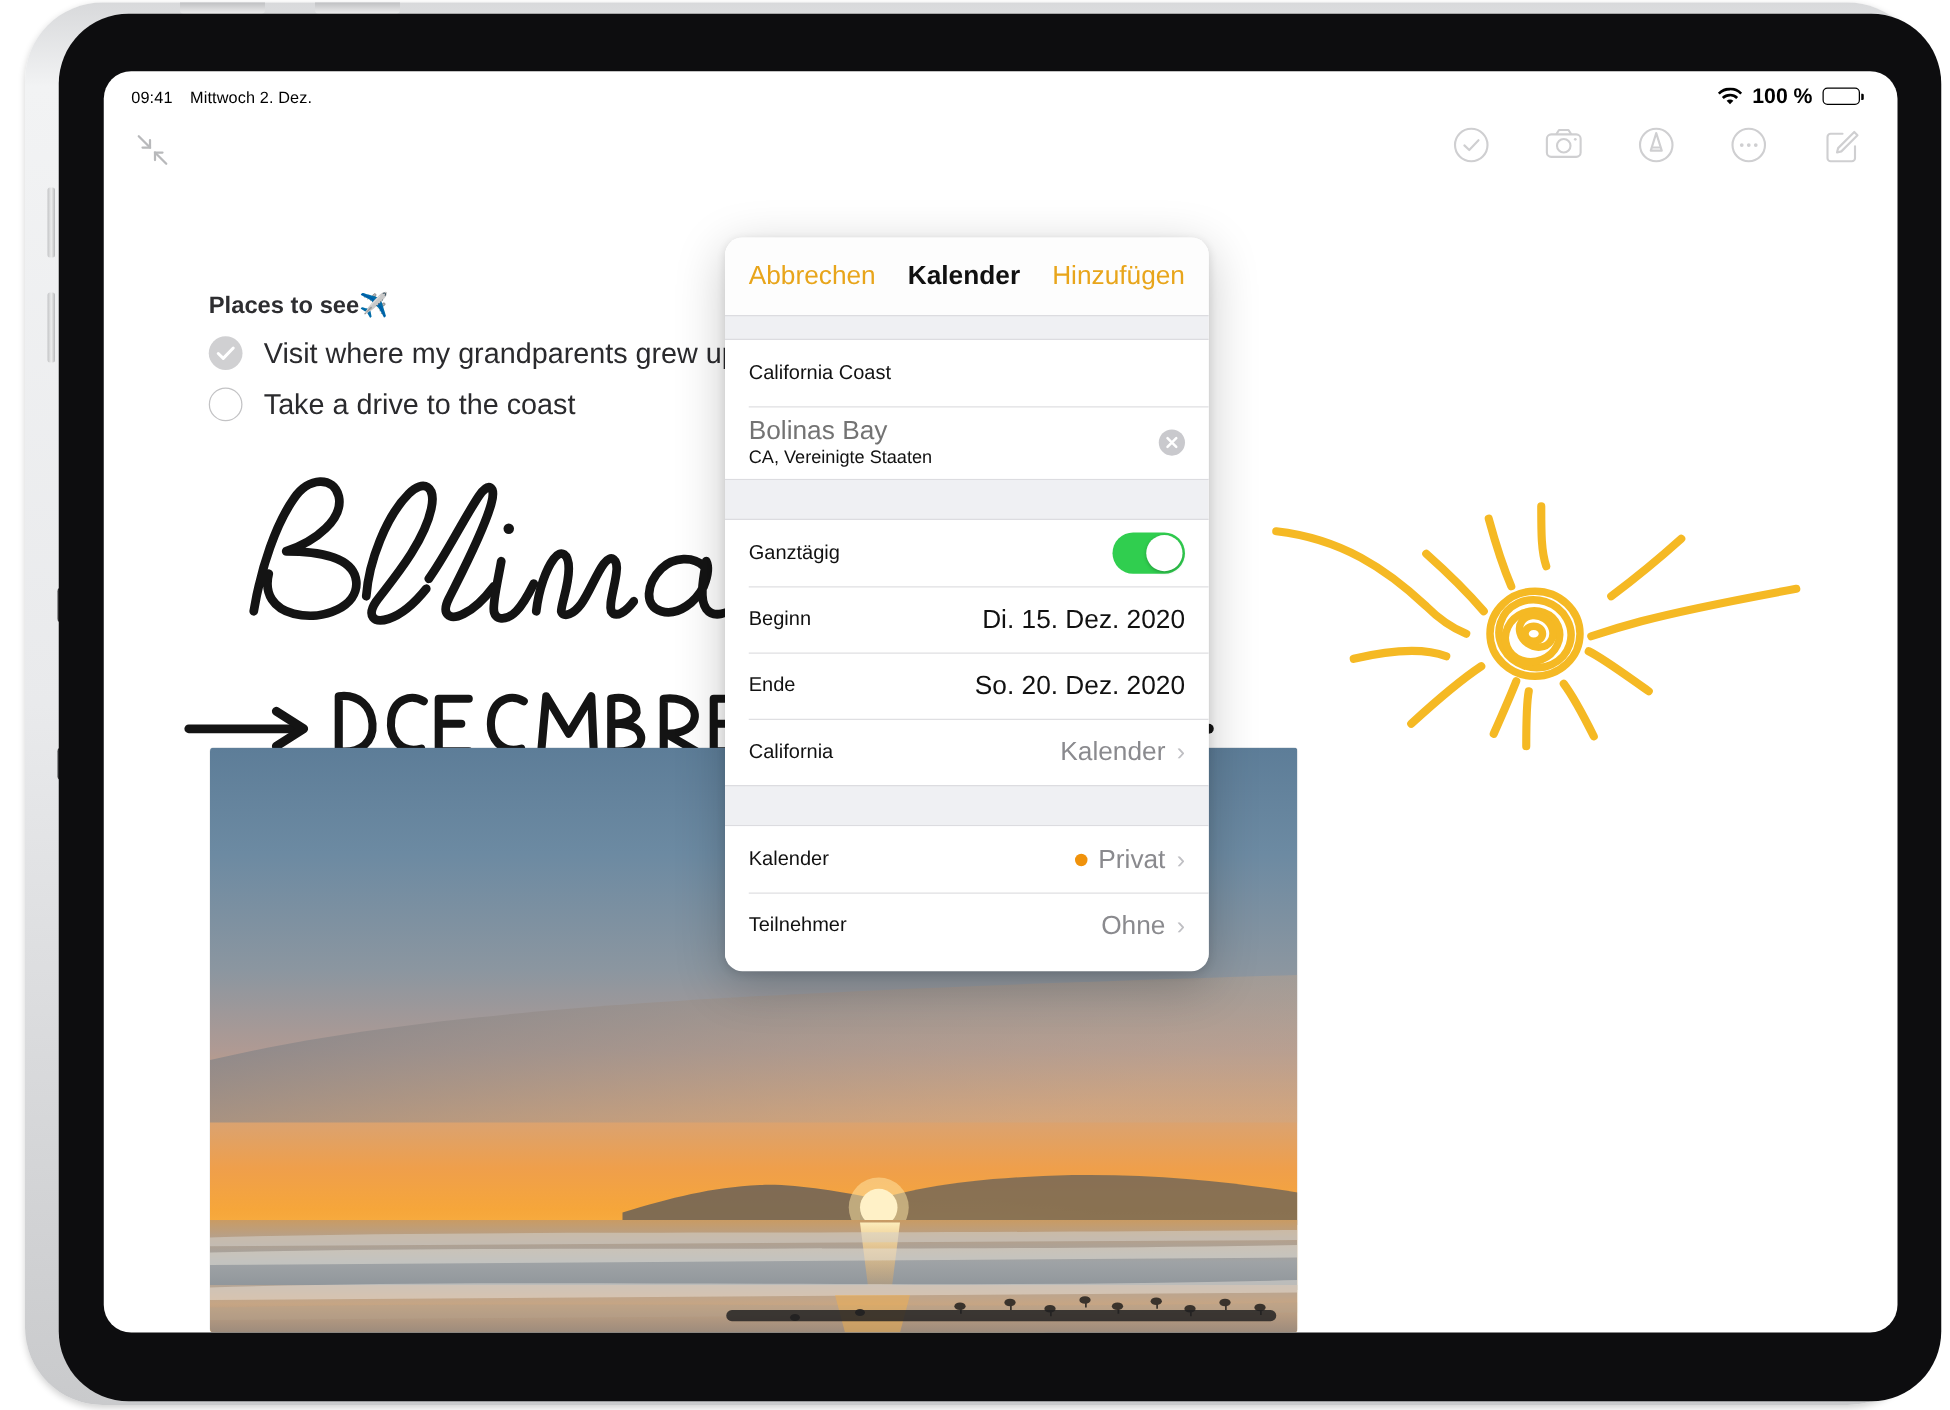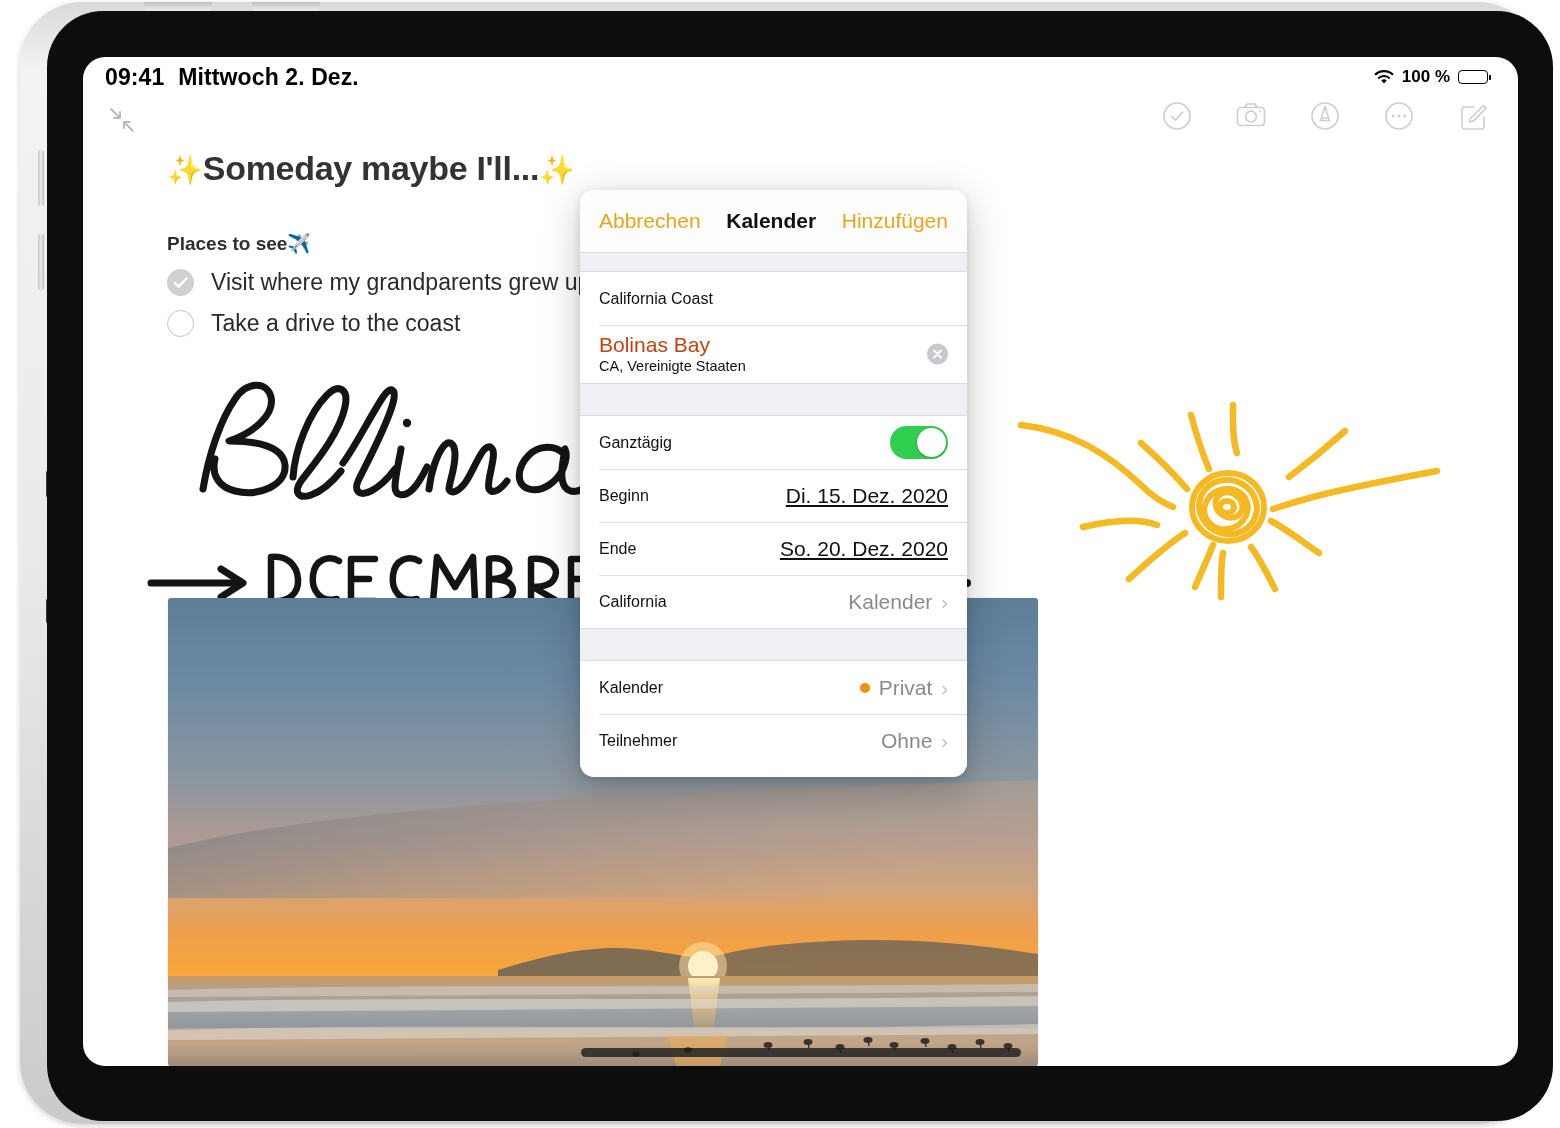--- a/index.html
+++ b/index.html
@@ -68,21 +68,21 @@
   .pencil-mag-3 { position: absolute; left: 26px; top: 596px; width: 9px; height: 26px;
     background: #2a2a2c; border-radius: 3px; opacity:.92;}
 
   
   .statusbar {
     position: absolute; left: 0; top: 0; width: 100%; height: 40px;
     display: flex; align-items: center; justify-content: space-between;
     padding: 0 30px 0 22px;
   }
   .status-left { display: flex; align-items: flex-start; gap: 14px;
-    font-size: 23px; font-weight: bold; color: #000; letter-spacing: .1px;}
+    font-size: 13px; font-weight: normal; color: #000; letter-spacing: .1px;}
   .status-right { display: flex; align-items: center; gap: 8px;
     font-size: 17px; font-weight: bold; color: #000;}
   .wifi-ico { display:inline-block; width: 20px; height: 15px; }
   .battery {
     width: 30px; height: 14px; border: 1.6px solid #000; border-radius: 4px;
     position: relative; padding: 1.5px;
   }
   .battery::after {
     content:''; position:absolute; right:-4px; top:4px; width:2.2px; height:5px;
     background:#000; border-radius: 0 1px 1px 0;
@@ -165,27 +165,27 @@
   .pop-row {
     position: relative; background:#fff; padding: 0 19px;
     display:flex; align-items:center; justify-content:space-between;
     min-height: 53px;
   }
   .pop-row + .pop-row::before {
     content:''; position:absolute; left:19px; right:0; top:0; height:.5px; background:#dfdfe2;
   }
   .pop-label { font-size: 16px; color: #111; }
   .pop-value { font-size: 21px; color: #8a8a8e; display:flex; align-items:center; gap:9px; }
-  .pop-value.dark { color:#111;text-decoration:underline; }
+  .pop-value.dark { color:#111; }
   .chev { color:#bfbfc3; font-size: 20px; line-height:1; }
   .cal-dot { width: 10px; height:10px; border-radius:50%; background:#f0920b; display:inline-block; }
 
   .loc-row { flex-direction: column; align-items: flex-start; justify-content:center;
              min-height: 58px; padding-top: 7px; padding-bottom: 8px; }
-  .loc-main { font-size: 21px; color:#c2410c; line-height: 1.15; }
+  .loc-main { font-size: 21px; color:#737373; line-height: 1.15; }
   .loc-sub { font-size: 14.5px; color:#111; margin-top: 0; }
   .clear-btn {
     position:absolute; right: 19px; top: 50%; transform: translateY(-50%);
     width: 21px; height: 21px; border-radius:50%; background:#c9c9cd;
     display:flex; align-items:center; justify-content:center; cursor:pointer;
   }
 
   .switch { width: 58px; height: 33px; border-radius: 17px; background:#30ce4f; position:relative; flex:none; cursor:pointer;}
   .switch .knob { position:absolute; top:2px; right:2px; width:29px; height:29px; border-radius:50%;
      background:#fff; box-shadow: 0 1px 3px rgba(0,0,0,.25); }
@@ -272,23 +272,20 @@
         <span class="tb-icon">
           <svg viewBox="0 0 34 34" fill="none" stroke="#cfcfd1" stroke-width="1.7" stroke-linejoin="round" stroke-linecap="round">
             <path d="M28 18v9.5a2.5 2.5 0 0 1-2.5 2.5h-17A2.5 2.5 0 0 1 6 27.5v-17A2.5 2.5 0 0 1 8.5 8H18"></path>
             <path d="M14.5 19.5 27.4 6.6l2.6 2.6L17.1 22.1l-3.5.9.9-3.5z"></path>
           </svg>
         </span>
       </div>
 
       <div class="note-body">
 
-        <div class="note-title">
-          <span class="spark">✨</span><span>Someday maybe I'll...</span><span class="spark">✨</span>
-        </div>
 
         <div class="note-sub">Places to see✈️</div>
 
         <div class="check-row r1">
           <span class="circle-checked">
             <svg viewBox="0 0 27 27" width="27" height="27" fill="none" stroke="#fff" stroke-width="2.4" stroke-linecap="round" stroke-linejoin="round">
               <path d="M7.6 13.8 11.6 17.7 19.6 9.4"></path>
             </svg>
           </span>
           <span>Visit where my grandparents grew up</span>

